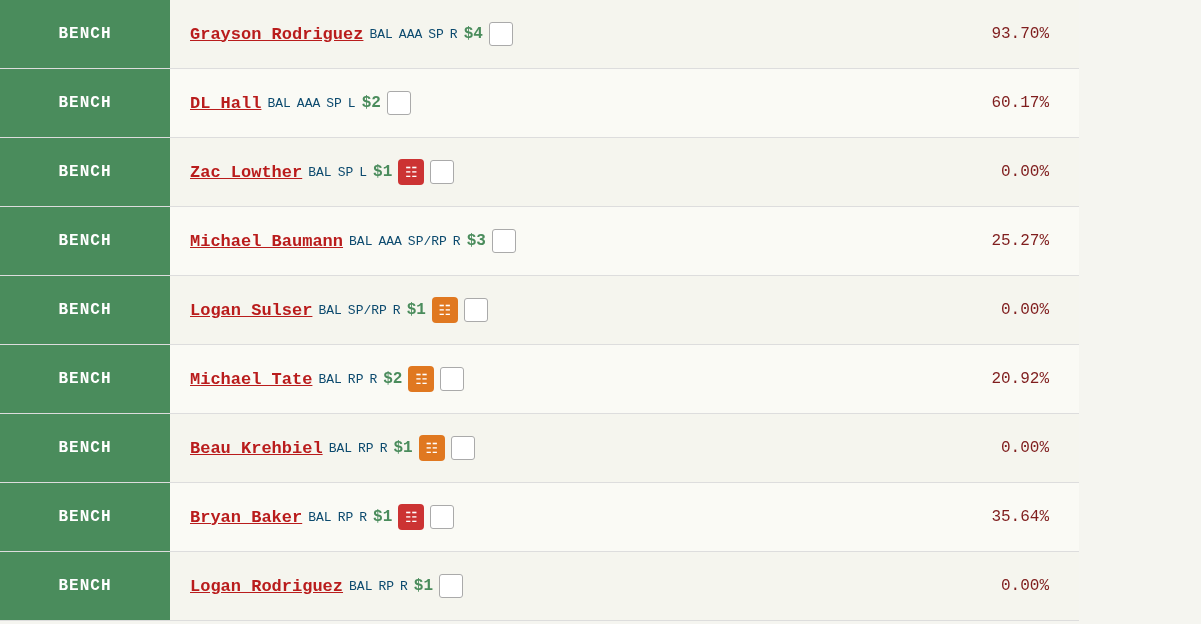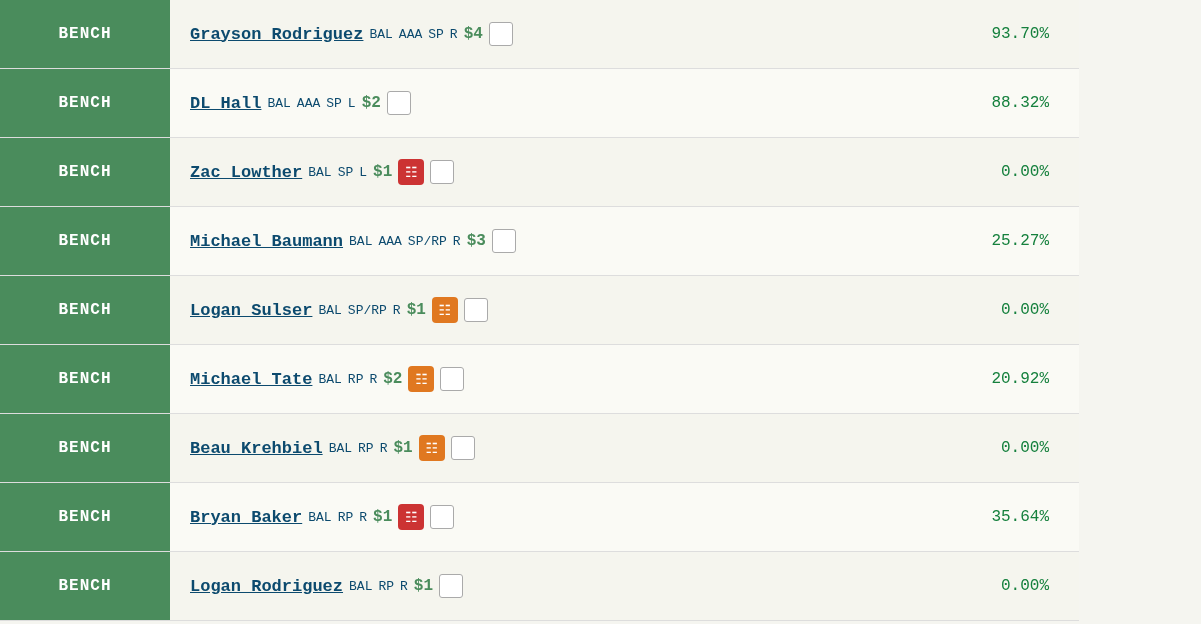--- a/index.html
+++ b/index.html
@@ -34,21 +34,21 @@
     }
     .player-cell {
       flex: 1;
       padding: 0 20px;
       display: flex;
       align-items: center;
       gap: 6px;
       flex-wrap: wrap;
     }
     .player-name {
-      color: #0c4a6e;
+      color: #b91c1c;
       text-decoration: underline;
       font-size: 17px;
       font-weight: bold;
       cursor: pointer;
       font-family: 'Courier New', Courier, monospace;
     }
     .tag {
       color: #0c4a6e;
       font-size: 13px;
       font-family: 'Courier New', Courier, monospace;
@@ -86,21 +86,21 @@
     .stats-icon.red {
       background: #cc3333;
       color: white;
     }
     .pct-cell {
       width: 130px;
       min-width: 130px;
       text-align: right;
       padding-right: 30px;
       font-size: 16px;
-      color: #15803d;
+      color: #7f1d1d;
       font-family: 'Courier New', Courier, monospace;
     }
   </style>
 </head>
 <body>
 
 <div style="width:1079px;">
 <div class="row">
       <div class="bench-cell">BENCH</div>
       <div class="player-cell">
@@ -118,21 +118,21 @@
       <div class="bench-cell">BENCH</div>
       <div class="player-cell">
         <span class="player-name">DL Hall</span>
         <span class="tag">BAL</span>
         <span class="tag">AAA</span>
         <span class="tag">SP</span>
         <span class="tag">L</span>
         <span class="price">$2</span>
         <span class="icon-btn"></span>
       </div>
-      <div class="pct-cell">88.32%</div>
+      <div class="pct-cell">60.17%</div>
     </div>
     <div class="row">
       <div class="bench-cell">BENCH</div>
       <div class="player-cell">
         <span class="player-name">Zac Lowther</span>
         <span class="tag">BAL</span>
         <span class="tag">SP</span>
         <span class="tag">L</span>
         <span class="price">$1</span>
         <span class="stats-icon red">☷</span>

